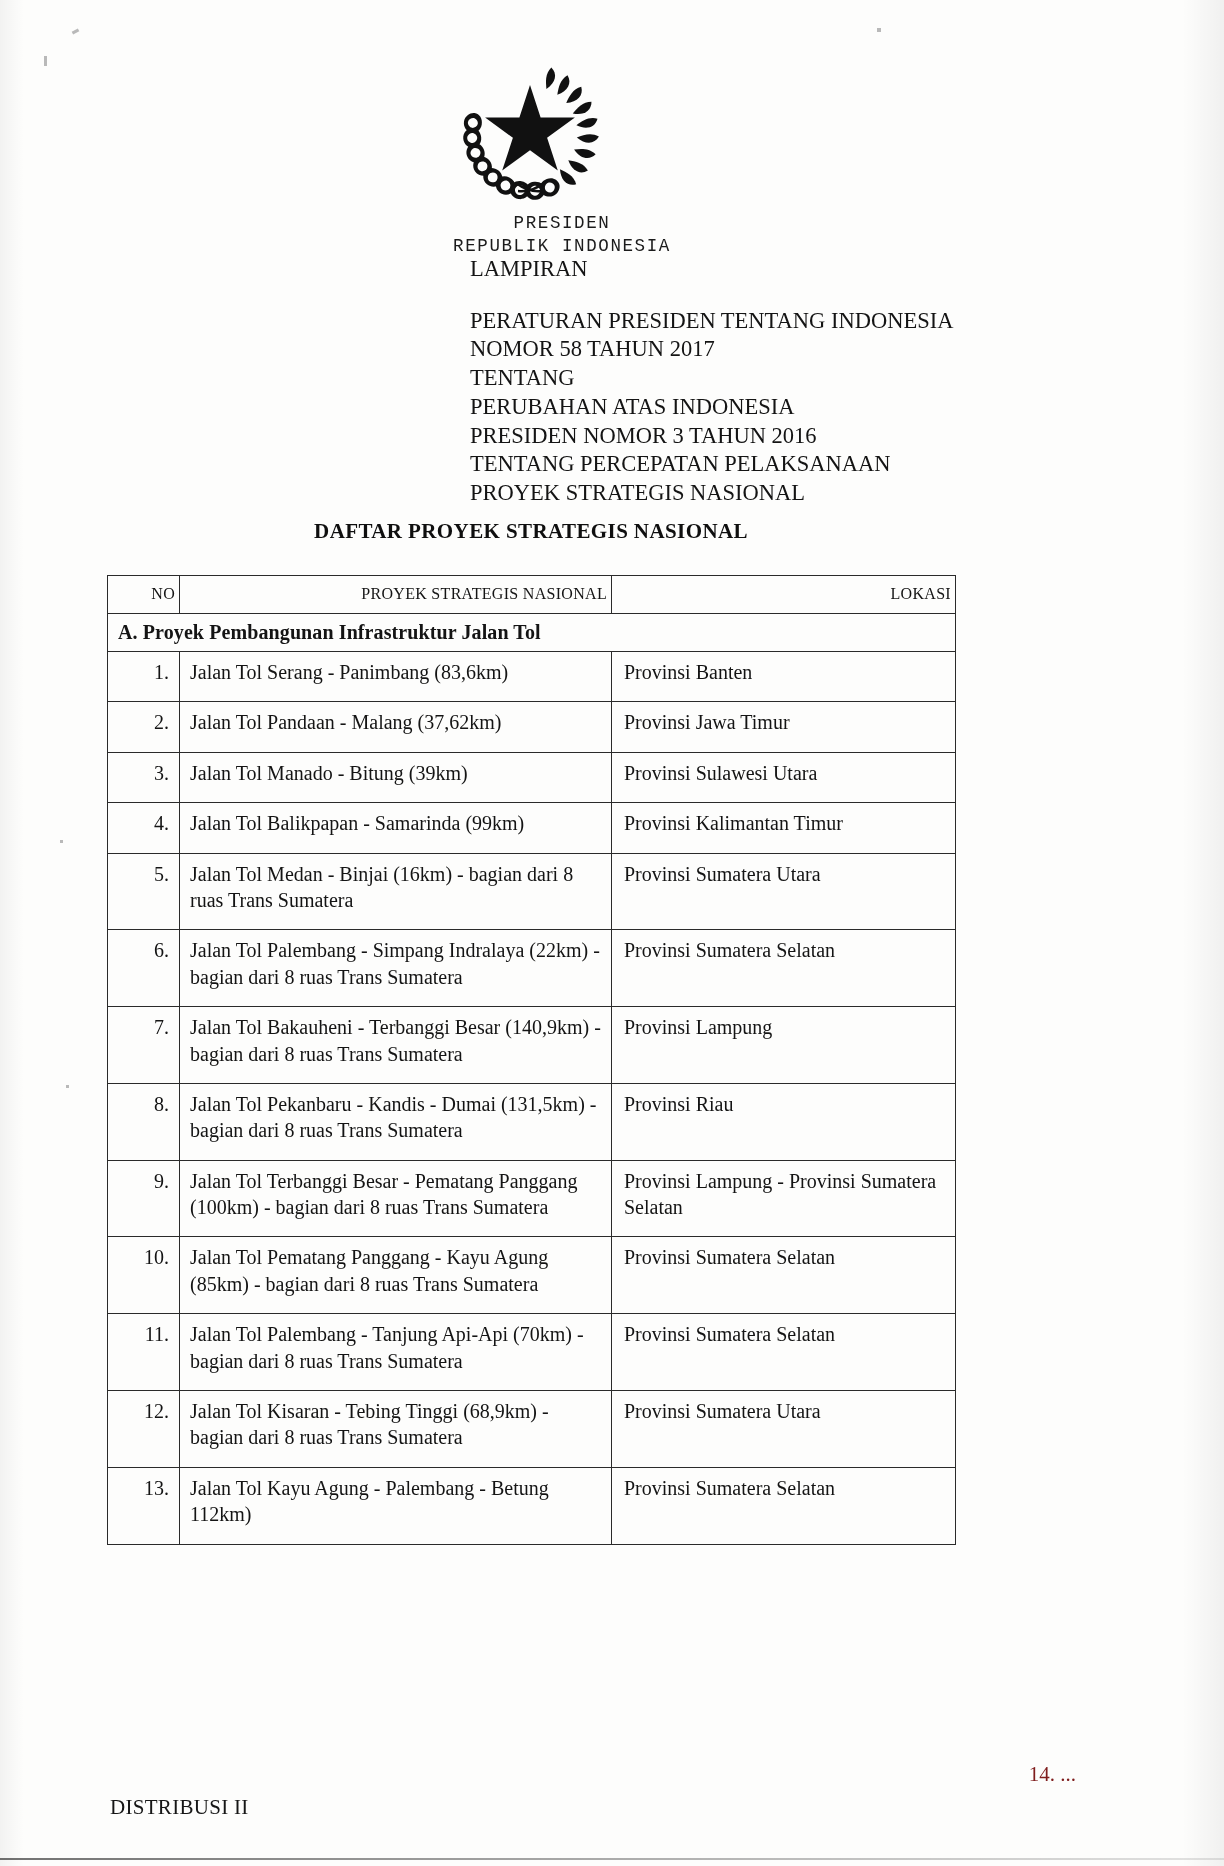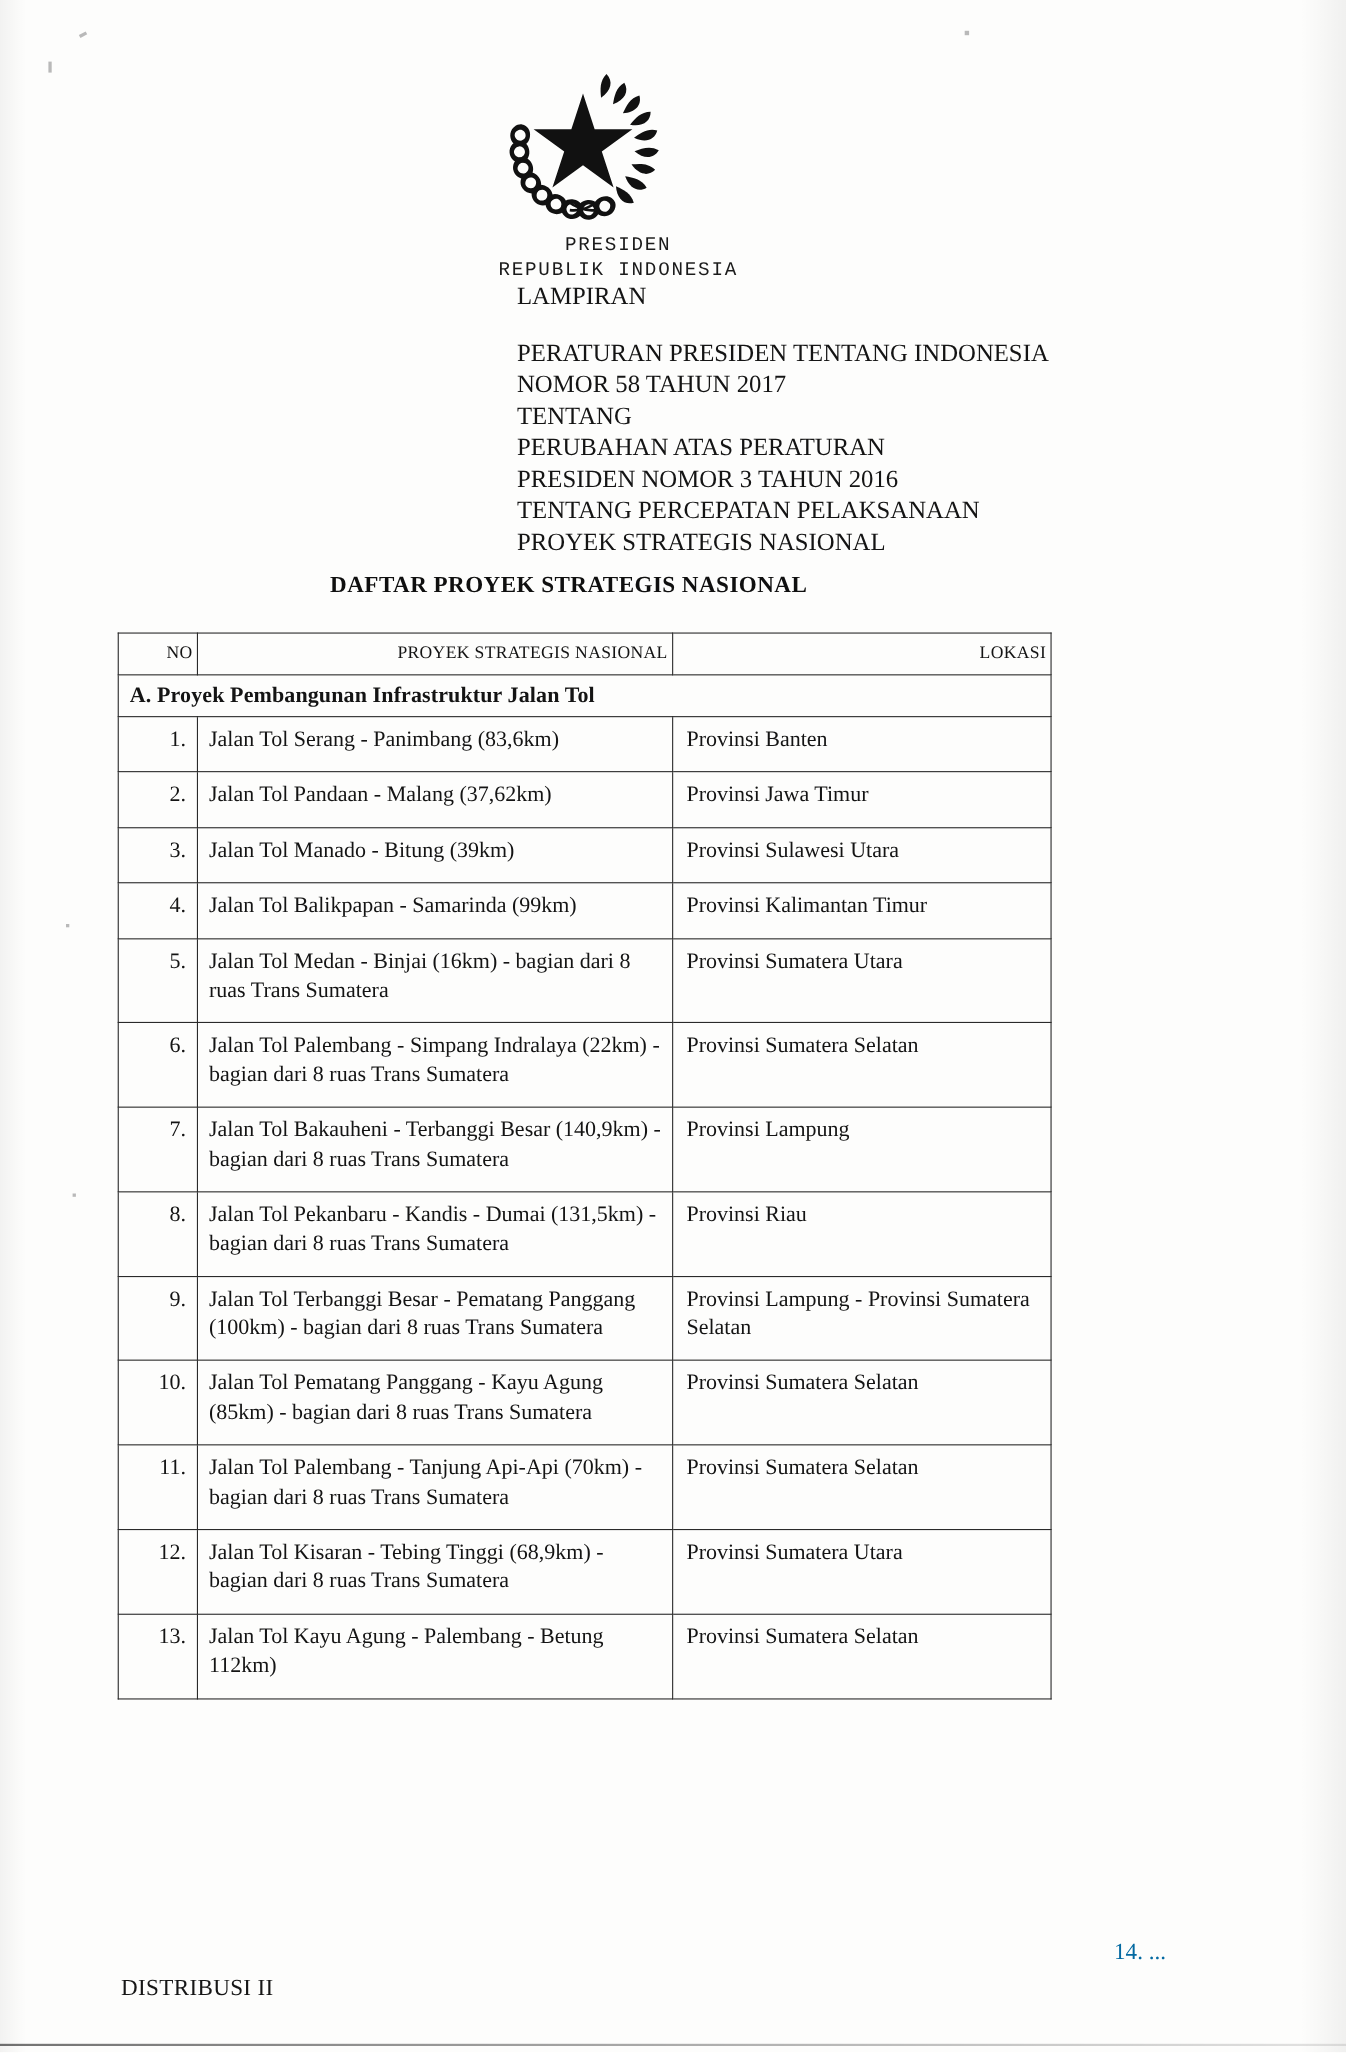--- a/index.html
+++ b/index.html
@@ -81,21 +81,21 @@
     font-size: 22.5px;
     line-height: 1.0;
     color: #141414;
   }
   .lampiran-title { margin-bottom: 26px; }
   .lampiran-lines div { line-height: 1.28; white-space: nowrap; }
 
   
   .doc-title {
     position: absolute;
-    left: 93px;
+    left: 107px;
     top: 519px;
     width: 848px;
     text-align: center;
     font-weight: bold;
     font-size: 21px;
     letter-spacing: 0.4px;
     color: #0f0f0f;
   }
 
   
@@ -151,24 +151,24 @@
   }
   td.cell-loc {
     padding: 7px 8px 8px 12px;
     font-size: 20px;
     line-height: 1.32;
   }
 
   
   .page-continue {
     position: absolute;
-    right: 164px;
+    right: 148px;
     top: 1762px;
     font-size: 21px;
-    color: #0369a1;
+    color: #7f1d1d;
     white-space: nowrap;
   }
   .distribusi {
     position: absolute;
     left: 110px;
     top: 1795px;
     font-size: 21px;
     letter-spacing: 0.3px;
     color: #161616;
   }
@@ -268,21 +268,21 @@
     <div>PRESIDEN</div>
     <div>REPUBLIK INDONESIA</div>
   </div>
 
   <div class="lampiran-block">
     <div class="lampiran-title">LAMPIRAN</div>
     <div class="lampiran-lines">
       <div>PERATURAN PRESIDEN TENTANG INDONESIA</div>
       <div>NOMOR 58 TAHUN 2017</div>
       <div>TENTANG</div>
-      <div>PERUBAHAN ATAS PERATURAN</div>
+      <div>PERUBAHAN ATAS INDONESIA</div>
       <div>PRESIDEN NOMOR 3 TAHUN 2016</div>
       <div>TENTANG PERCEPATAN PELAKSANAAN</div>
       <div>PROYEK STRATEGIS NASIONAL</div>
     </div>
   </div>
 
   <div class="doc-title">DAFTAR PROYEK STRATEGIS NASIONAL</div>
 
   <div class="table-wrap">
     <table class="psn">

